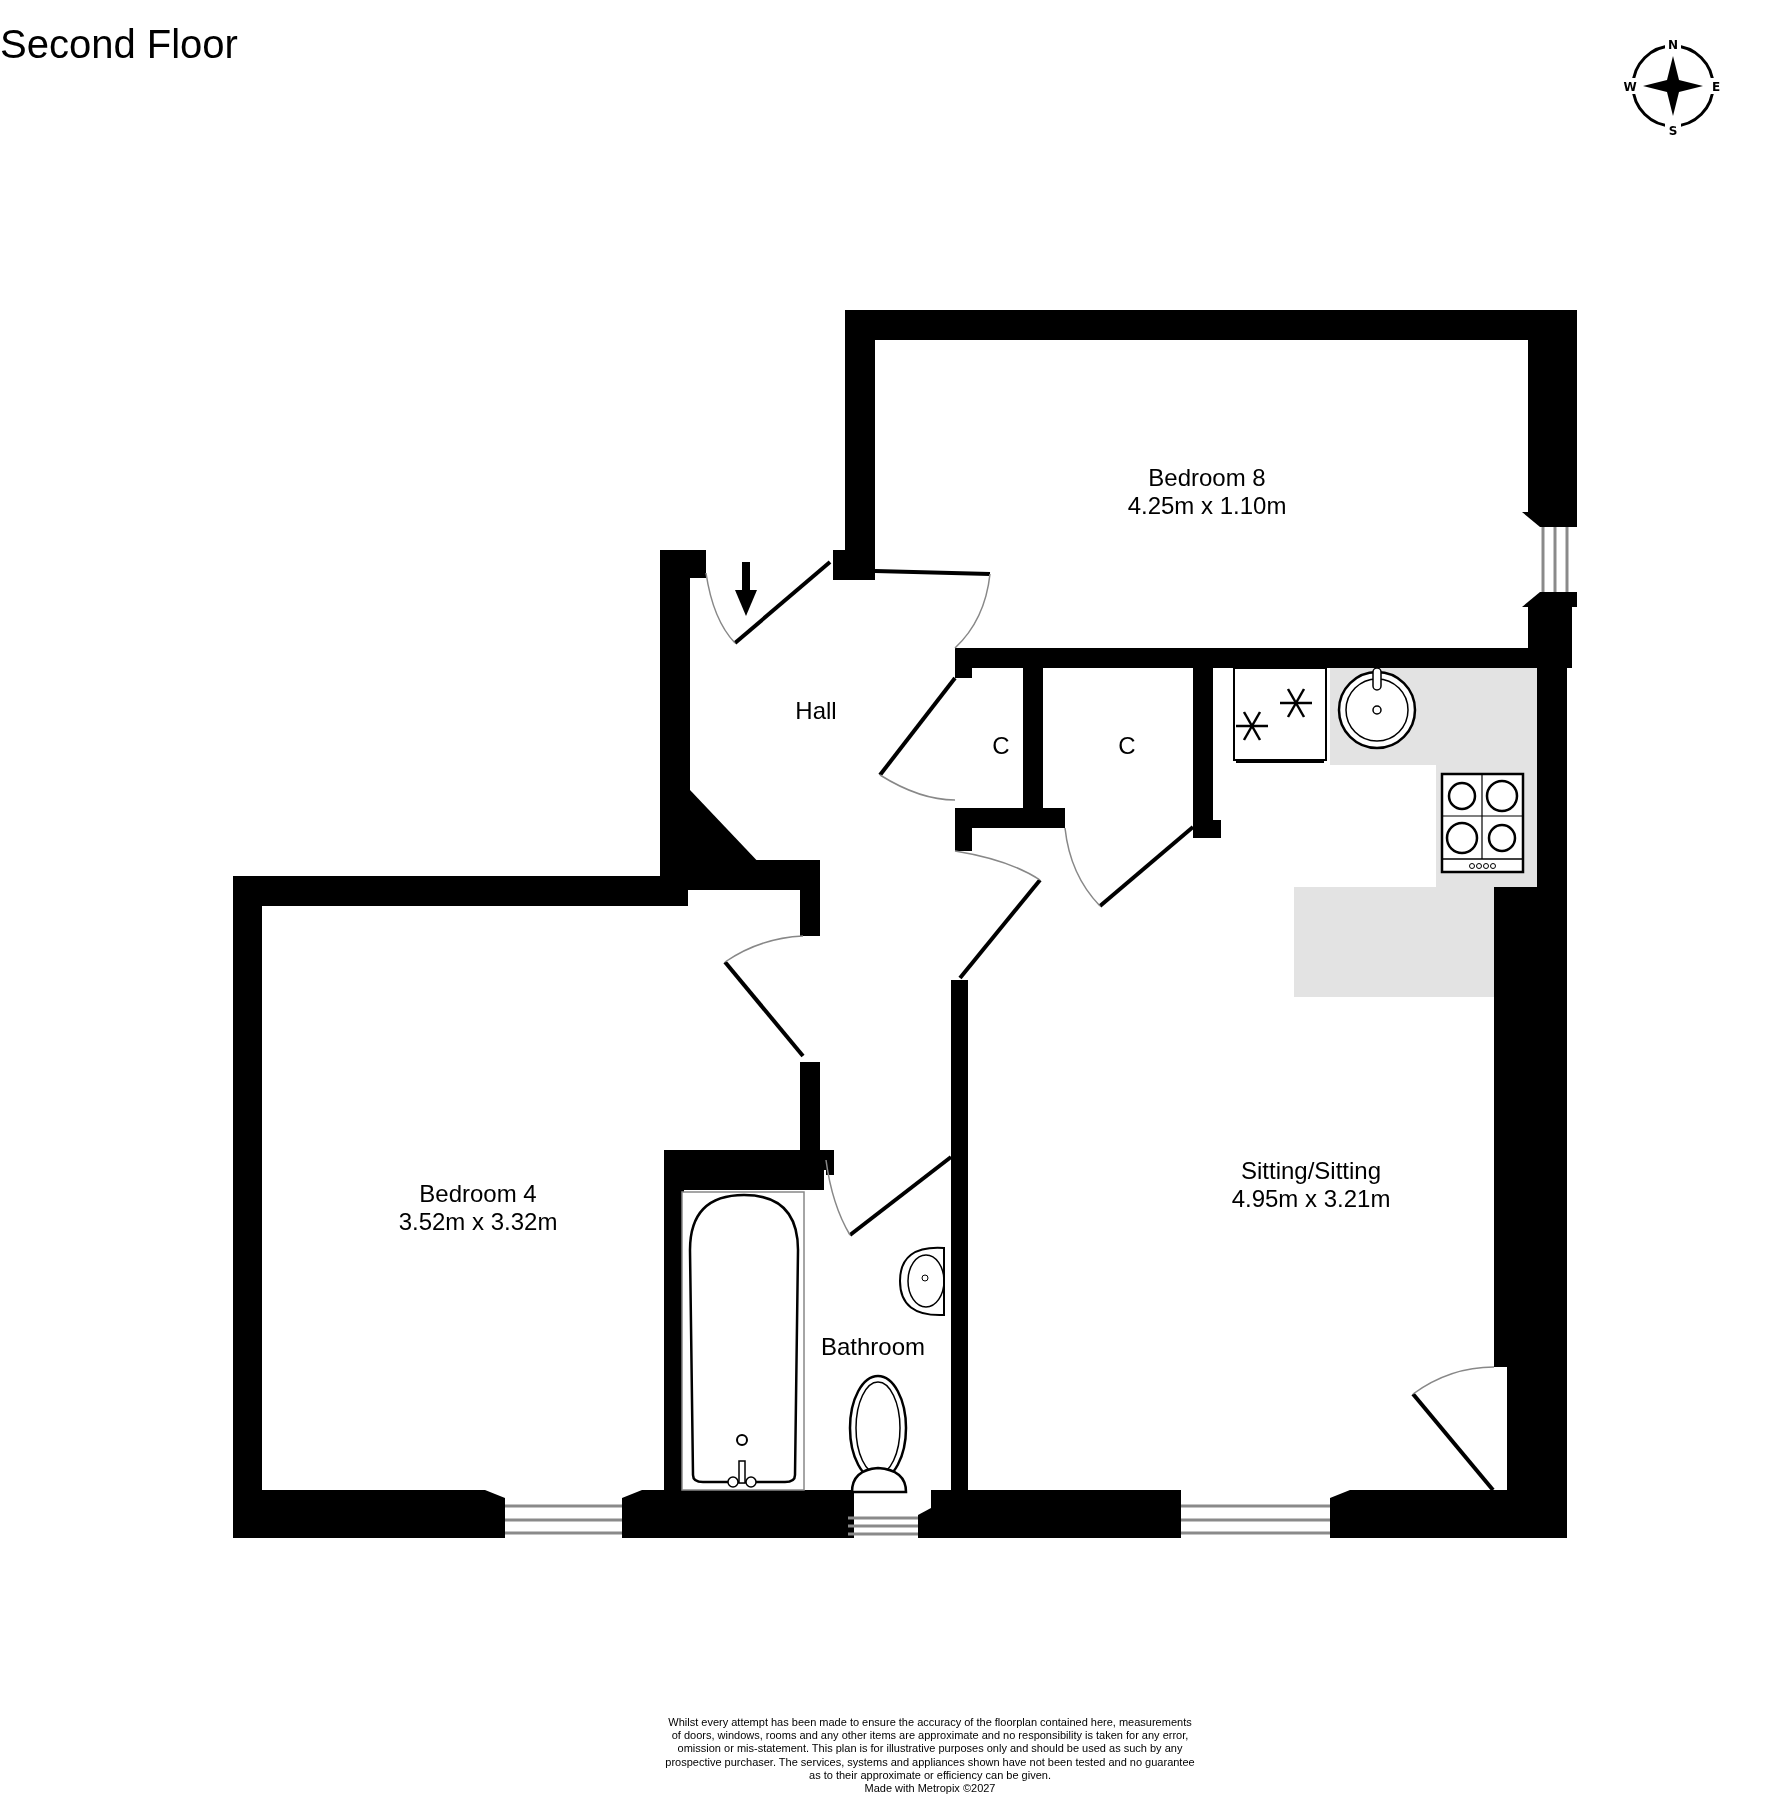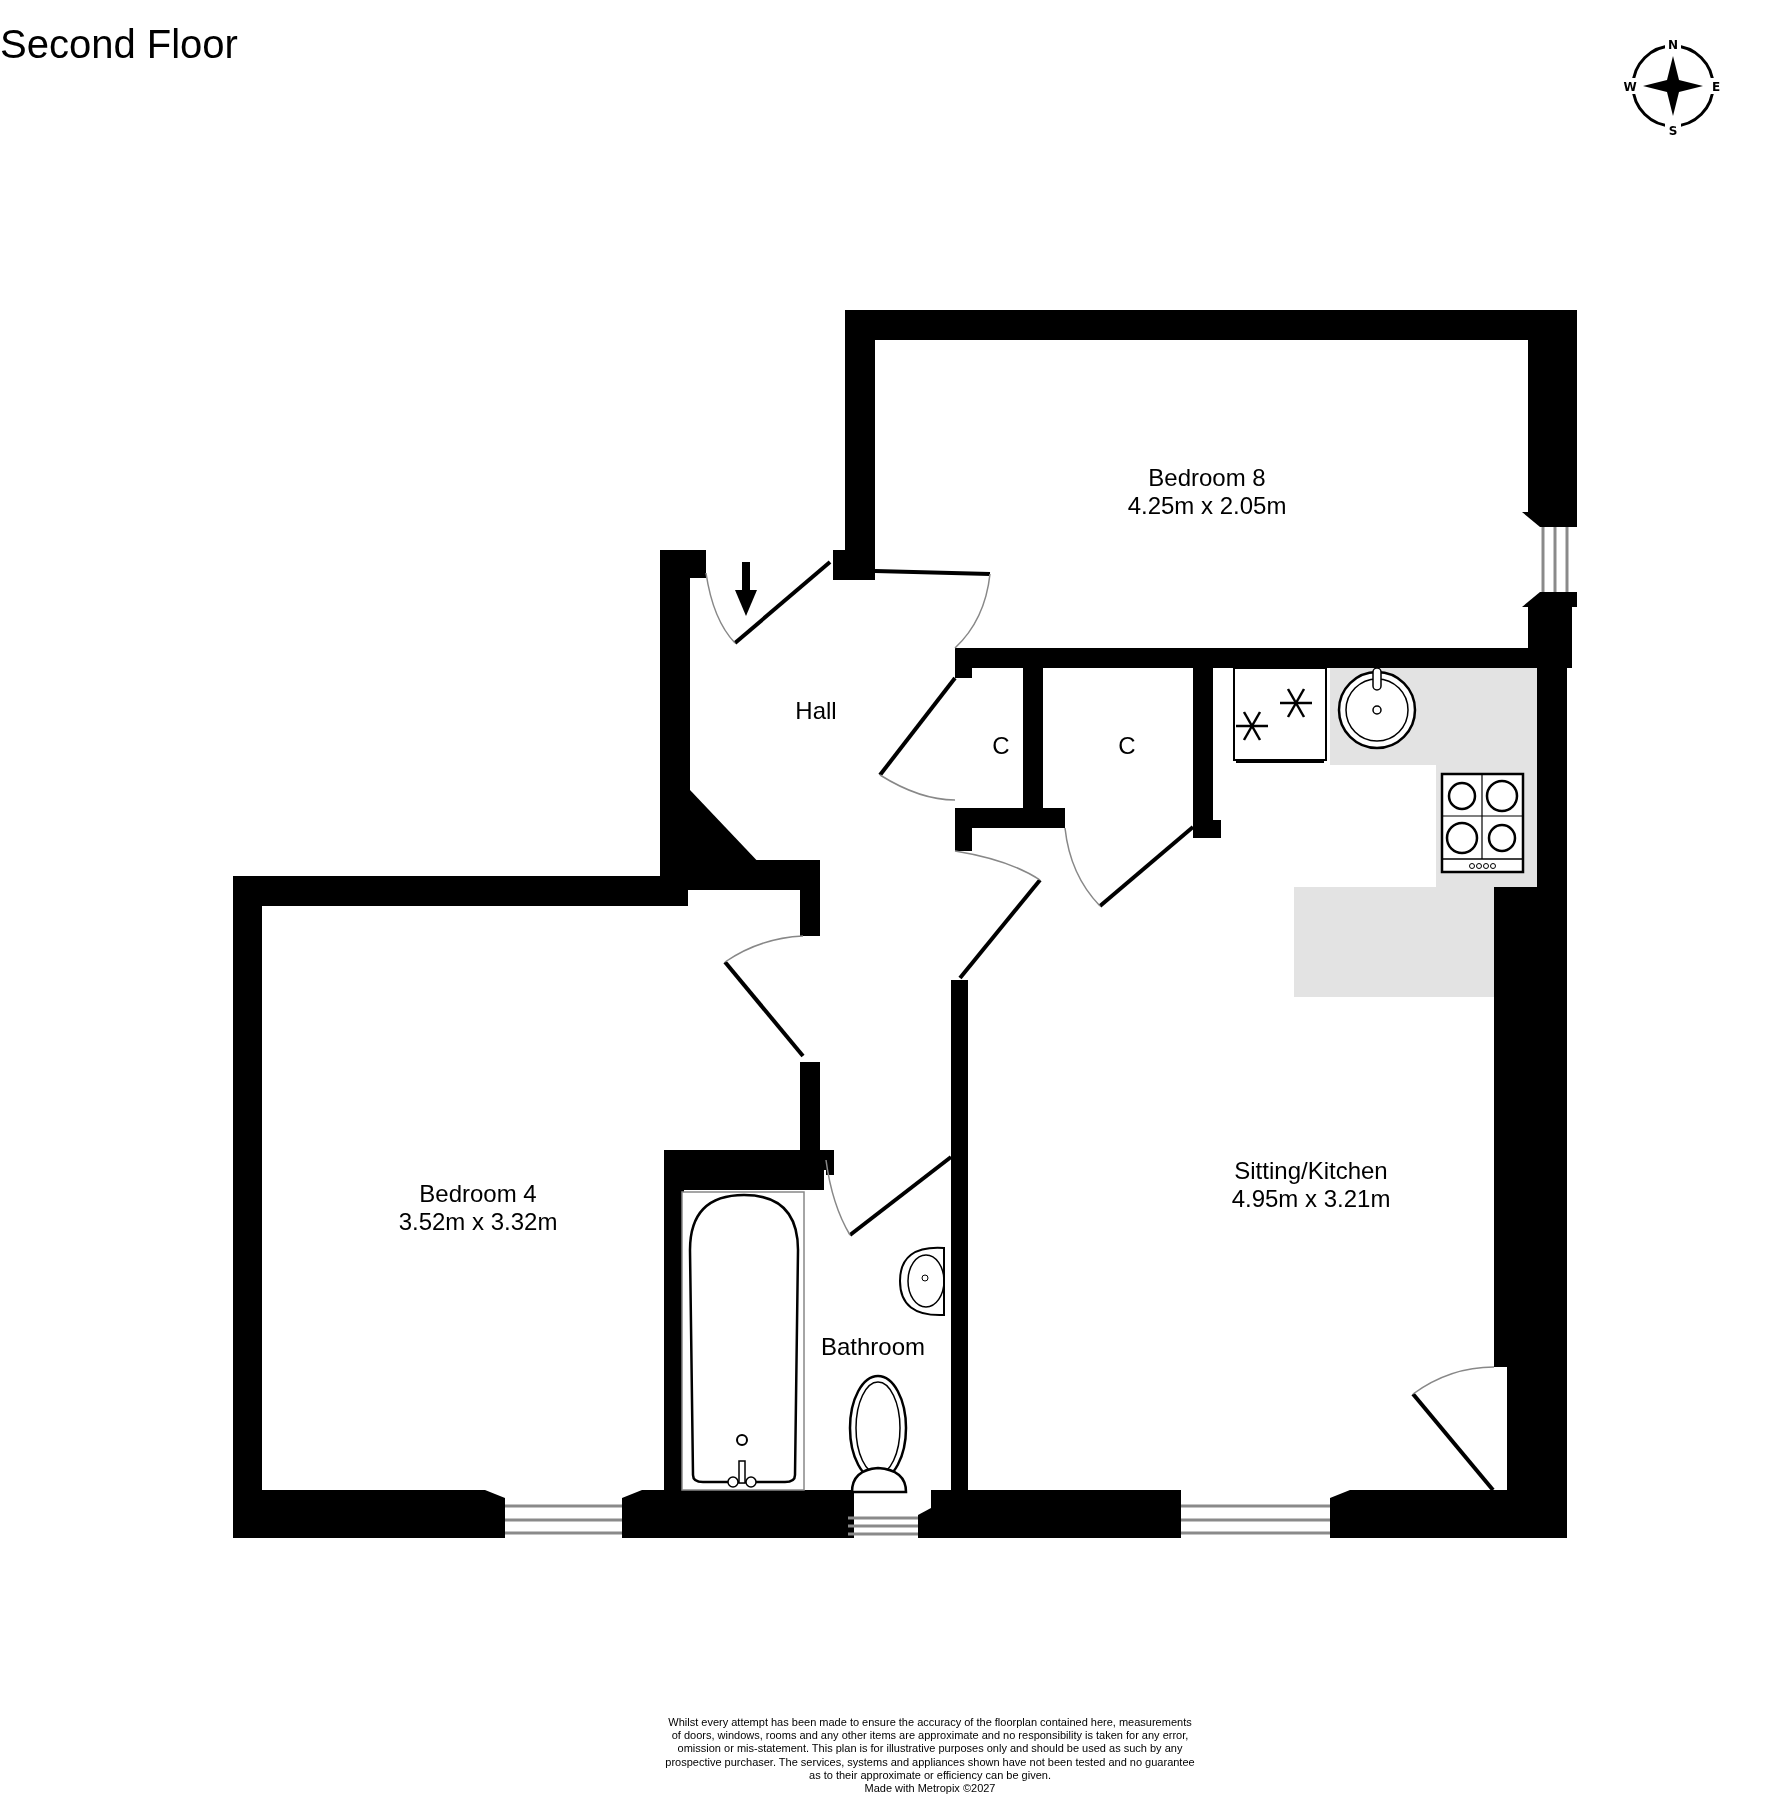--- a/index.html
+++ b/index.html
@@ -203,21 +203,21 @@
 
   <g>
     <ellipse cx="878" cy="1428" rx="28" ry="52" fill="#fff" stroke="#000" stroke-width="2.5"></ellipse>
     <ellipse cx="878" cy="1428" rx="22" ry="46" fill="none" stroke="#000" stroke-width="1.5"></ellipse>
     <path d="M852,1492 Q852,1470 878,1468 Q906,1470 906,1492 Z" fill="#fff" stroke="#000" stroke-width="2.5"></path>
   </g>
 </svg>
 
 <div class="label" style="left:1207px; top:464px;">
   <div>Bedroom 8</div>
-  <div>4.25m  x 2.05m</div>
+  <div>4.25m  x 1.10m</div>
 </div>
 
 <div class="label" style="left:816px; top:697px;">
   <div>Hall</div>
 </div>
 
 <div class="label" style="left:1001px; top:732px;">
   <div>C</div>
 </div>
 
@@ -228,21 +228,21 @@
 <div class="label" style="left:478px; top:1180px;">
   <div>Bedroom 4</div>
   <div>3.52m  x 3.32m</div>
 </div>
 
 <div class="label" style="left:873px; top:1333px;">
   <div>Bathroom</div>
 </div>
 
 <div class="label" style="left:1311px; top:1157px;">
-  <div>Sitting/Kitchen</div>
+  <div>Sitting/Sitting</div>
   <div>4.95m  x 3.21m</div>
 </div>
 
 <div class="label" style="left:1518px; top:1415px;">
   <div>P</div>
 </div>
 
 <div class="disclaimer">
   <div>Whilst every attempt has been made to ensure the accuracy of the floorplan contained here, measurements</div>
   <div>of doors, windows, rooms and any other items are approximate and no responsibility is taken for any error,</div>

